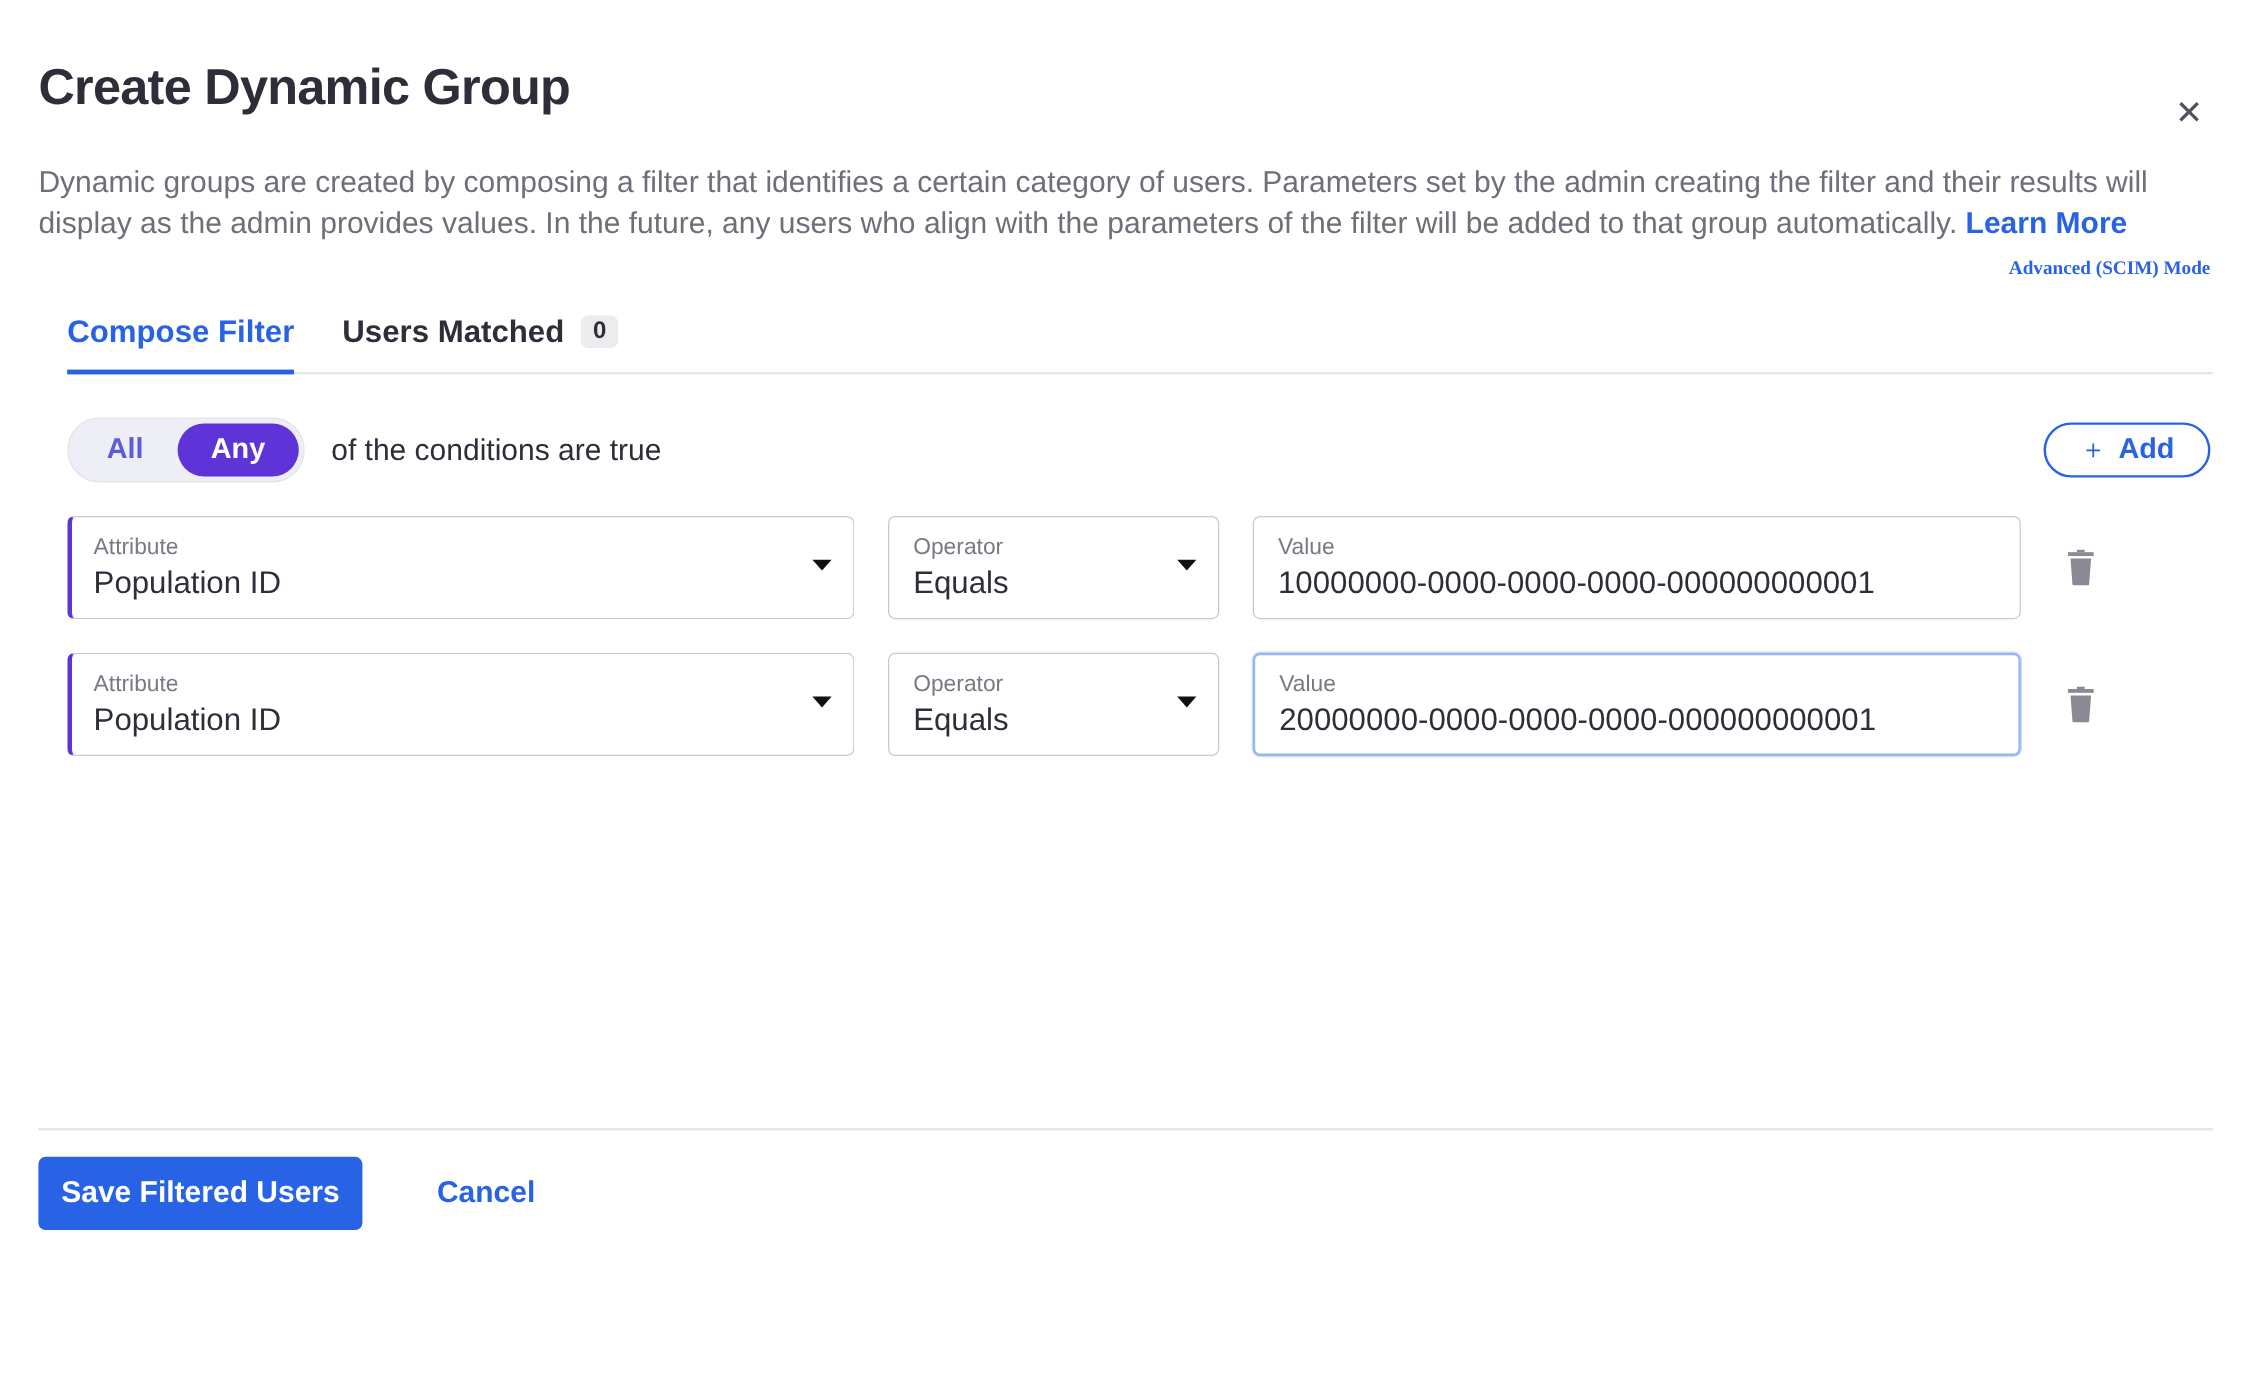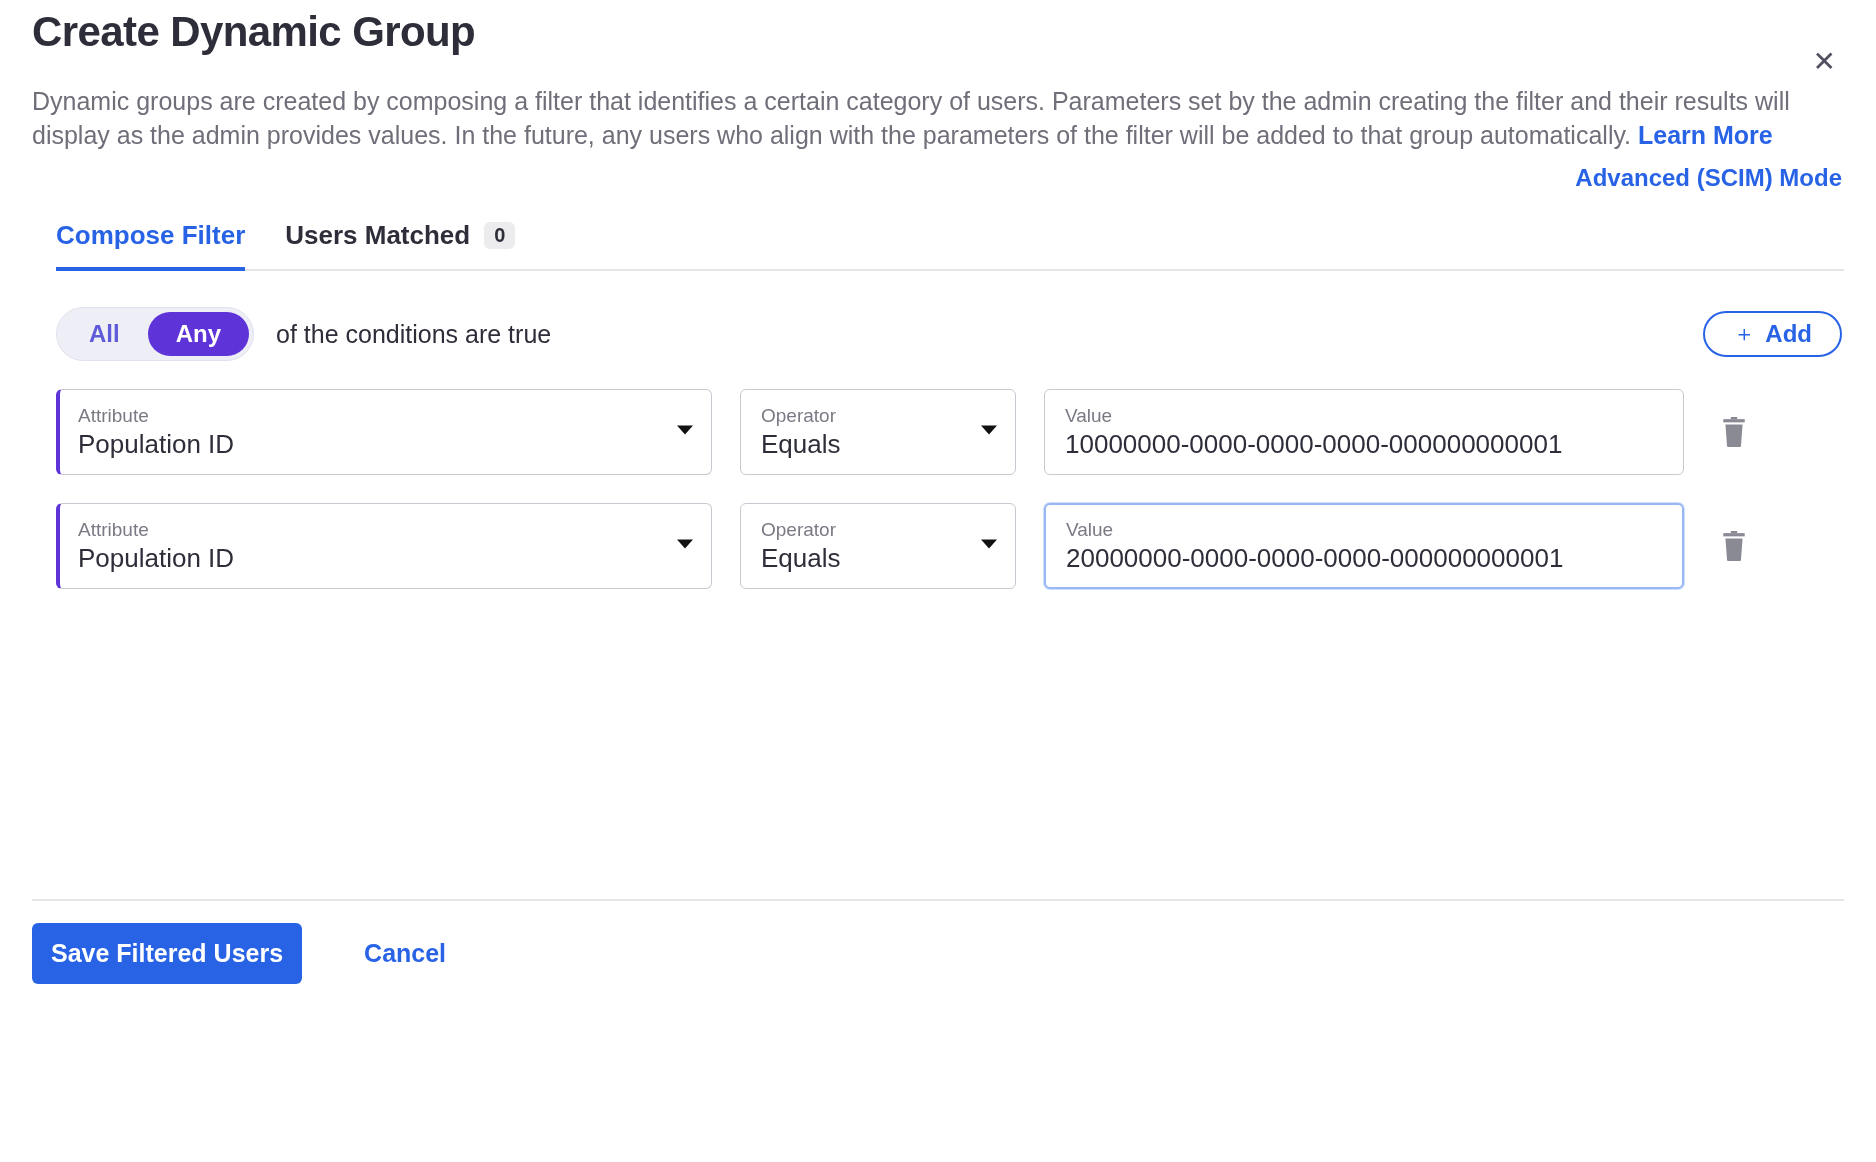--- a/index.html
+++ b/index.html
@@ -11,23 +11,24 @@
     color: #2E2E3A;
     width: 1876px;
   }
   .modal {
     padding: 0 32px 0 32px;
     width: 100%;
     position: relative;
   }
   .title-row {
     display: flex;
-    align-items: flex-end;
+    align-items: center;
     justify-content: space-between;
-    padding-top: 8px;
+    padding-top: 22px;
+    margin-top: 27px;
   }
   .title {
     font-size: 42px;
     font-weight: 800;
     letter-spacing: -0.6px;
     color: #2E2E3A;
     margin: 0 0 24px 0;
   }
   .close-btn {
     font-size: 28px;
@@ -38,38 +39,39 @@
     cursor: pointer;
     padding: 4px;
     line-height: 1;
     margin-top: 18px;
     margin-right: 4px;
   }
   .description {
     font-size: 25px;
     line-height: 1.36;
     color: #6F6F7A;
-    margin: 4px 0 6px 0;
+    margin: 14px 0 6px 0;
     max-width: 1800px;
   }
   .learn-more {
     color: #2863E6;
     font-weight: 600;
     text-decoration: none;
   }
   .advanced-row {
     display: flex;
     justify-content: flex-end;
     margin: 12px 2px 8px 0;
   }
   .advanced-link {
     color: #2863E6;
-    font-size: 24px;
+    font-size: 16px;
     font-weight: 600;
     text-decoration: none;
+    font-family: Liberation Serif, serif;
   }
   .tabs {
     display: flex;
     align-items: center;
     gap: 40px;
     border-bottom: 2px solid #E5E5EA;
     margin: 18px 0 0 24px;
   }
   .tab {
     display: flex;

